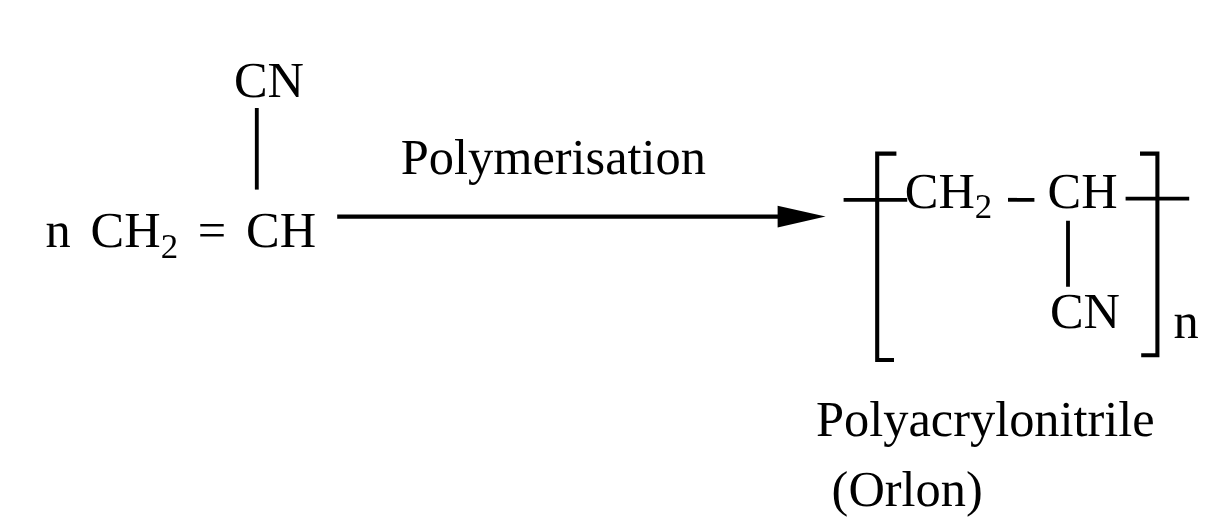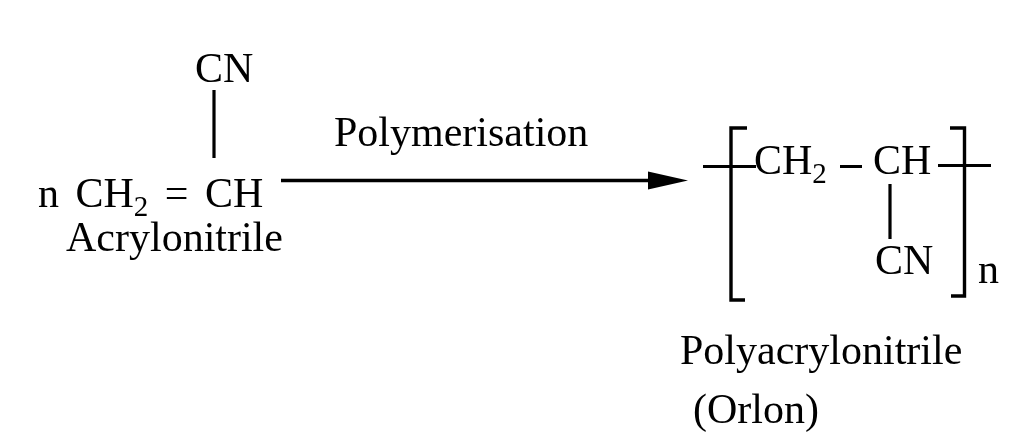--- a/index.html
+++ b/index.html
@@ -78,21 +78,20 @@
 
     <line x1="938" y1="165.5" x2="991" y2="165.5" stroke="#000" stroke-width="3.2"></line>
 
     <line x1="890" y1="184" x2="890" y2="239" stroke="#000" stroke-width="3.2"></line>
   </svg>
 
   <div class="t" style="left:195px; top:47px;">CN</div>
 
   <div class="t formula" style="left:38px; top:172px;"><span>n CH</span><span class="sub">2</span><span> = CH</span></div>
 
-  <div class="t" style="left:66px; top:216px;">Acrylonitrile</div>
 
   <div class="t" style="left:334px; top:111px;">Polymerisation</div>
 
   <div class="t" style="left:754px; top:139px;"><span>CH</span><span class="sub">2</span></div>
 
   <div class="t" style="left:873px; top:139px;">CH</div>
 
   <div class="t" style="left:875px; top:239px;">CN</div>
 
   <div class="t repeat-n" style="left:978px; top:248px;">n</div>

